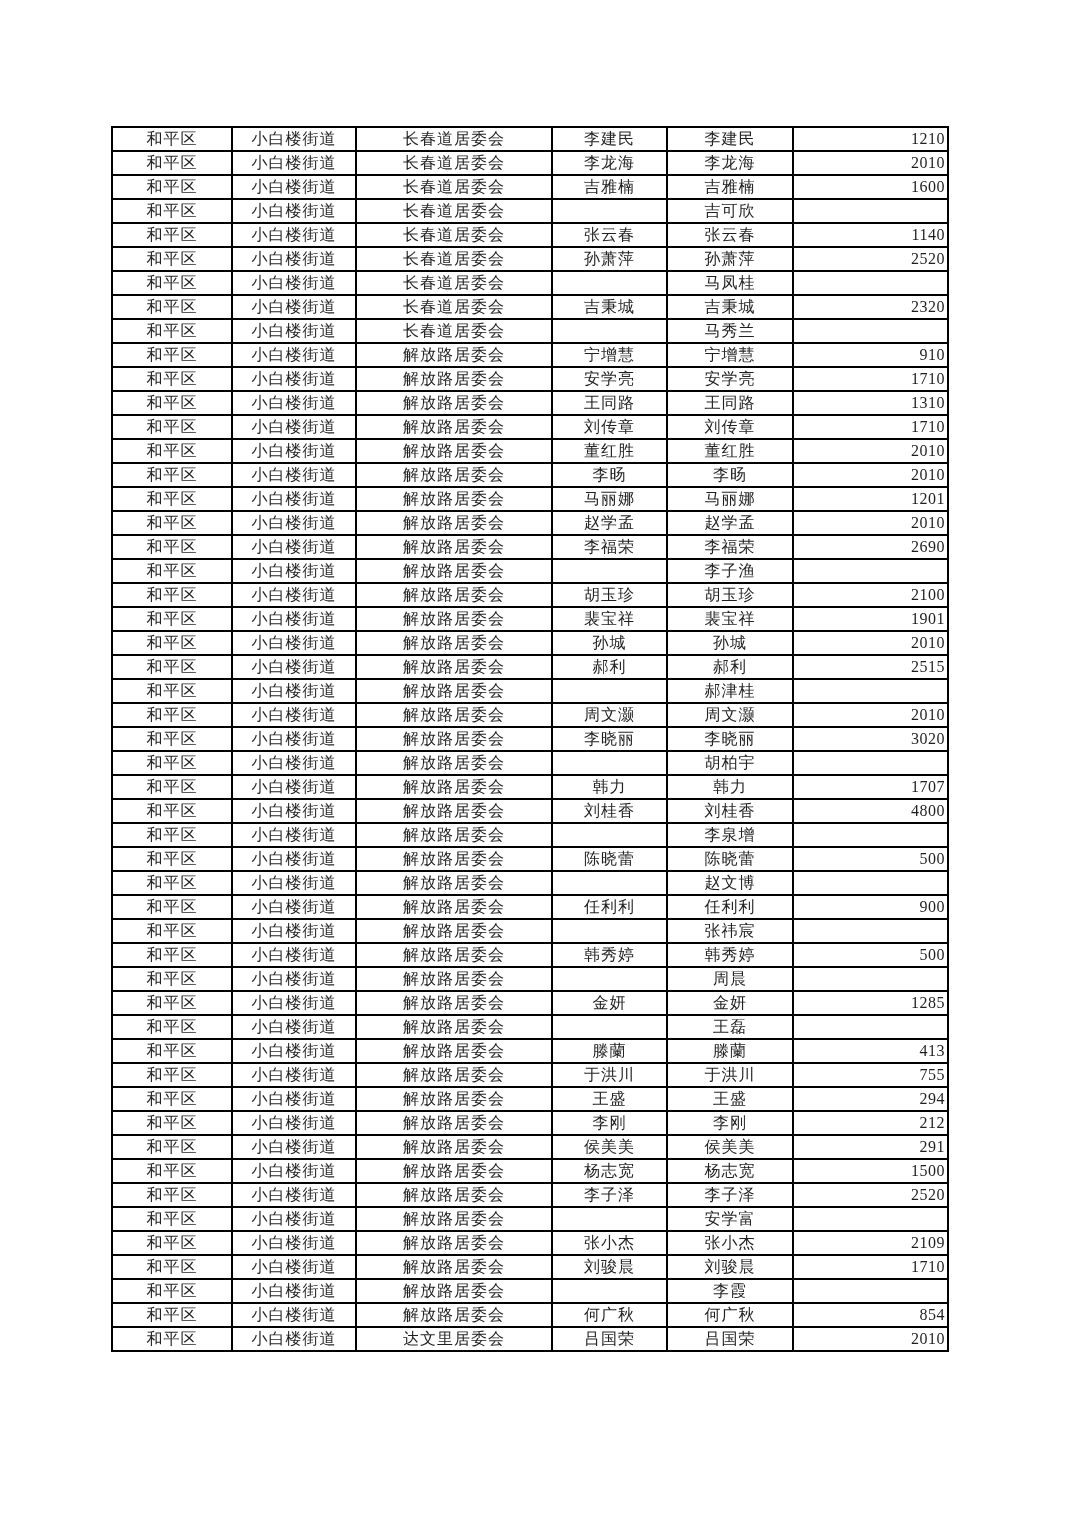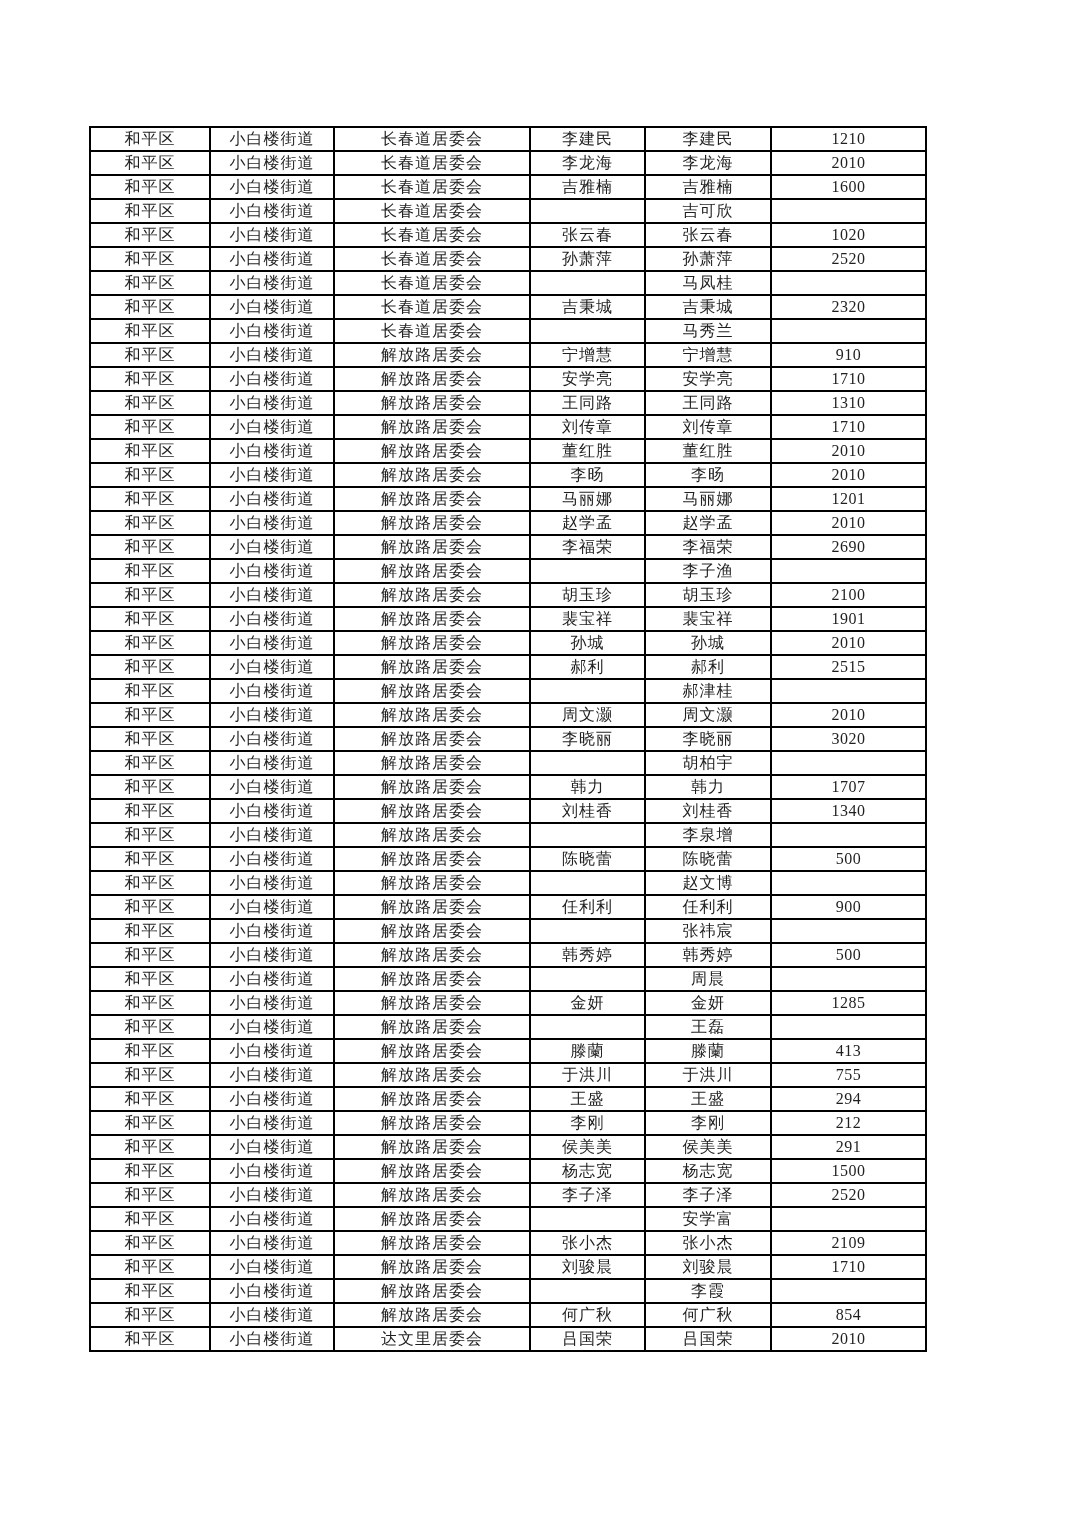--- a/index.html
+++ b/index.html
@@ -12,41 +12,42 @@
   }
   .page {
     position: relative;
     width: 1074px;
     height: 1520px;
     background: #ffffff;
     overflow: hidden;
   }
   table.roster {
     position: absolute;
-    left: 89px;
+    left: 111px;
     top: 126px;
     width: 836px;
     height: 1006px;
     border-collapse: collapse;
     table-layout: fixed;
   }
   table.roster td {
     border: 2px solid #000000;
     text-align: center;
     vertical-align: middle;
     font-size: 16px;
     color: #1f1f1f;
     padding: 0 2px;
     height: 22px;
     overflow: hidden;
     white-space: nowrap;
     letter-spacing: 1px;
   }
   table.roster td.num {
     letter-spacing: 0.5px;
+    text-align: right;
   }
 </style>
 </head>
 <body>
 
 <div class="page">
   <table class="roster">
     <colgroup>
       <col style="width:120px">
       <col style="width:124px">
@@ -87,21 +88,21 @@
           <td></td>
           <td>吉可欣</td>
           <td class="num"></td>
         </tr>
         <tr>
           <td>和平区</td>
           <td>小白楼街道</td>
           <td>长春道居委会</td>
           <td>张云春</td>
           <td>张云春</td>
-          <td class="num">1020</td>
+          <td class="num">1140</td>
         </tr>
         <tr>
           <td>和平区</td>
           <td>小白楼街道</td>
           <td>长春道居委会</td>
           <td>孙萧萍</td>
           <td>孙萧萍</td>
           <td class="num">2520</td>
         </tr>
         <tr>
@@ -279,21 +280,21 @@
           <td>韩力</td>
           <td>韩力</td>
           <td class="num">1707</td>
         </tr>
         <tr>
           <td>和平区</td>
           <td>小白楼街道</td>
           <td>解放路居委会</td>
           <td>刘桂香</td>
           <td>刘桂香</td>
-          <td class="num">1340</td>
+          <td class="num">4800</td>
         </tr>
         <tr>
           <td>和平区</td>
           <td>小白楼街道</td>
           <td>解放路居委会</td>
           <td></td>
           <td>李泉增</td>
           <td class="num"></td>
         </tr>
         <tr>

